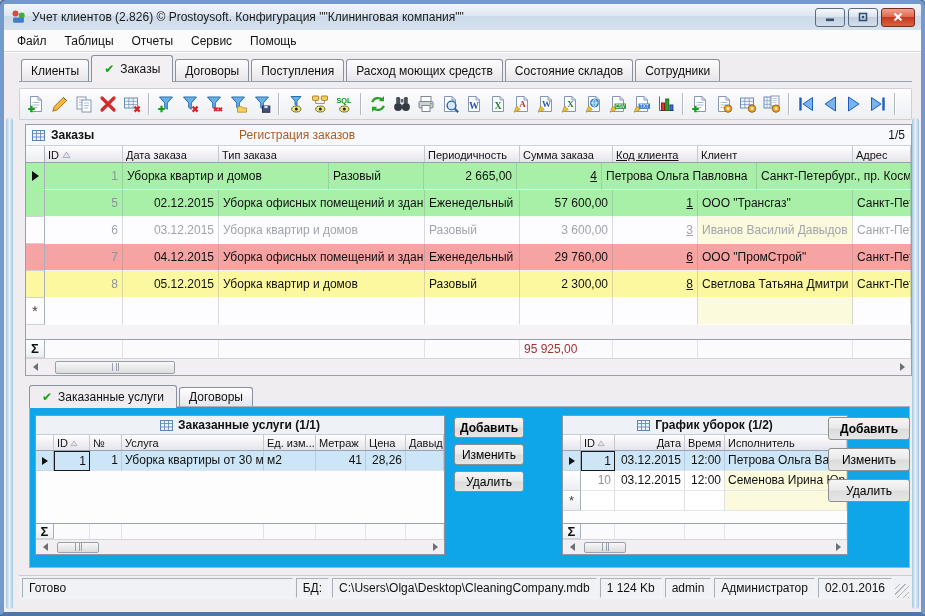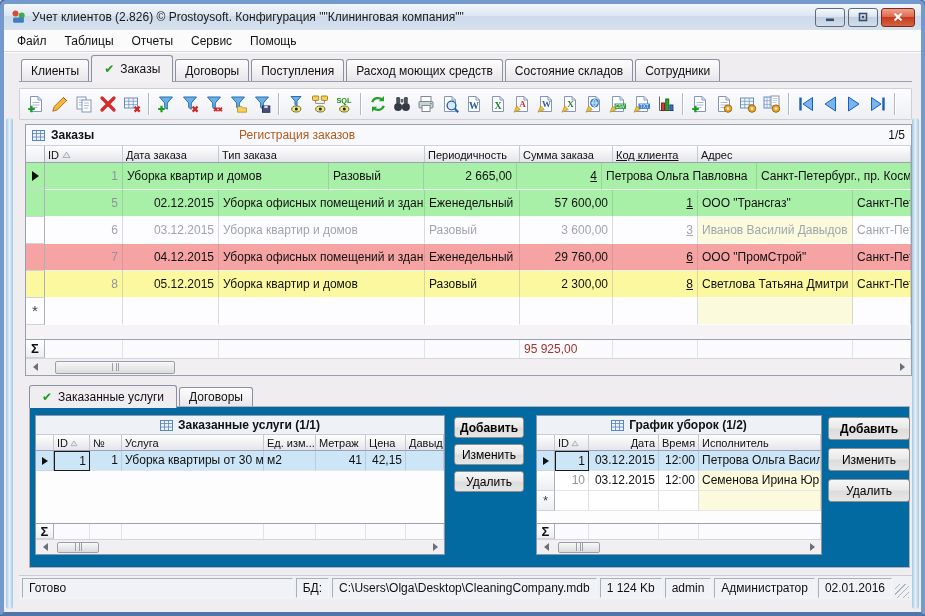--- a/index.html
+++ b/index.html
@@ -88,23 +88,23 @@
   .arr-r{ width:0;height:0;border-left:5px solid #6a7078;border-top:4px solid transparent;border-bottom:4px solid transparent;}
   .sb-thumb{ height:13px; border:1px solid #9aa0aa; border-radius:2px; background:linear-gradient(#f8f8f8,#dcdcde);
              display:flex; align-items:center; justify-content:center; }
   .grip3{ width:7px; height:8px; border-left:1px solid #9aa0aa; border-right:1px solid #9aa0aa;
           background:linear-gradient(to right,transparent 3px,#9aa0aa 3px,#9aa0aa 4px,transparent 4px); }
 
   
   .dtabs{ margin:8px 0 0 10px; height:22px; flex:0 0 22px; display:flex; align-items:flex-end; position:relative; z-index:2; }
   .dtabs .tab{ height:19px; }
   .dtabs .tab.active{ height:23px; background:#f0edf1; margin-bottom:-2px; }
-  .dpage{ margin:0 2px 0 10px; height:162px; flex:0 0 162px; border:1px solid #b2afba; position:relative; background:#0369a1; }
+  .dpage{ margin:0 2px 0 10px; height:162px; flex:0 0 162px; border:1px solid #b2afba; position:relative; background:#0ea5e9; }
   .panel{ position:absolute; top:8px; height:140px; border:1px solid #8f96a6; background:#fff; display:flex; flex-direction:column; overflow:hidden;}
-  .p1{ left:5px; width:410px; } .p2{ left:506px; width:286px; }
+  .p1{ left:5px; width:410px; } .p2{ left:532px; width:286px; }
   .ptitle{ height:19px; flex:0 0 19px; background:#eef1f6; border-bottom:1px solid #c8ccd8; display:flex;
            align-items:center; justify-content:center; gap:5px; font-weight:bold; }
   .phdr{ height:16px; flex:0 0 16px; display:flex; background:linear-gradient(#ffffff,#e4e4ec); border-bottom:1px solid #9aa2b2; font-size:11px;}
   .phdr .h{ border-right:1px solid #c4c8d2; padding:1px 3px 0 3px; white-space:nowrap; overflow:hidden; display:flex; align-items:center; gap:2px;}
   .prow{ height:20px; flex:0 0 20px; display:flex; }
   .prow .c{ border-right:1px solid rgba(120,128,140,.25); border-bottom:1px solid #e4e6ea; padding:0 3px;
             line-height:19px; white-space:nowrap; overflow:hidden; }
   .prow.sel .c{ background:var(--row-selected,#cde6f7); }
   .prow .c.focus{ border:1px solid #1a1a1a; background:var(--row-selected,#cde6f7); }
   .prow .c.req{ background:var(--cell-required,#fbfadd); }
@@ -494,20 +494,23 @@
           </div>
         <div class="h w-per">
             <span>Периодичность</span>
           </div>
         <div class="h w-sum">
             <span>Сумма заказа</span>
           </div>
         <div class="h w-code">
             <span>Код клиента</span>
           </div>
+        <div class="h w-cli">
+            <span>Клиент</span>
+          </div>
         <div class="h w-adr">
             <span>Адрес</span>
           </div>
       </div>
 
       <div class="row green">
         <div class="c gut w-g">
             <span class="tri"></span>
           </div>
         <div class="c w-id ra idtx">1</div>
@@ -651,21 +654,21 @@
         </div>
         <div class="prow sel">
           <div class="c s-g gut">
               <span class="tri-s"></span>
             </div>
           <div class="c s-id ra focus">1</div>
           <div class="c s-num ra">1</div>
           <div class="c s-srv">Уборка квартиры от 30 м2</div>
           <div class="c s-unit">м2</div>
           <div class="c s-area ra">41</div>
-          <div class="c s-price ra">42,15</div>
+          <div class="c s-price ra">28,26</div>
           <div class="c s-qty"></div>
         </div>
         <div class="pfill"></div>
         <div class="psum">
           <div class="c s-g gut">
               <span class="sumsym">Σ</span>
             </div>
           <div class="c s-id"></div>
           <div class="c s-num"></div>
           <div class="c s-srv"></div>

